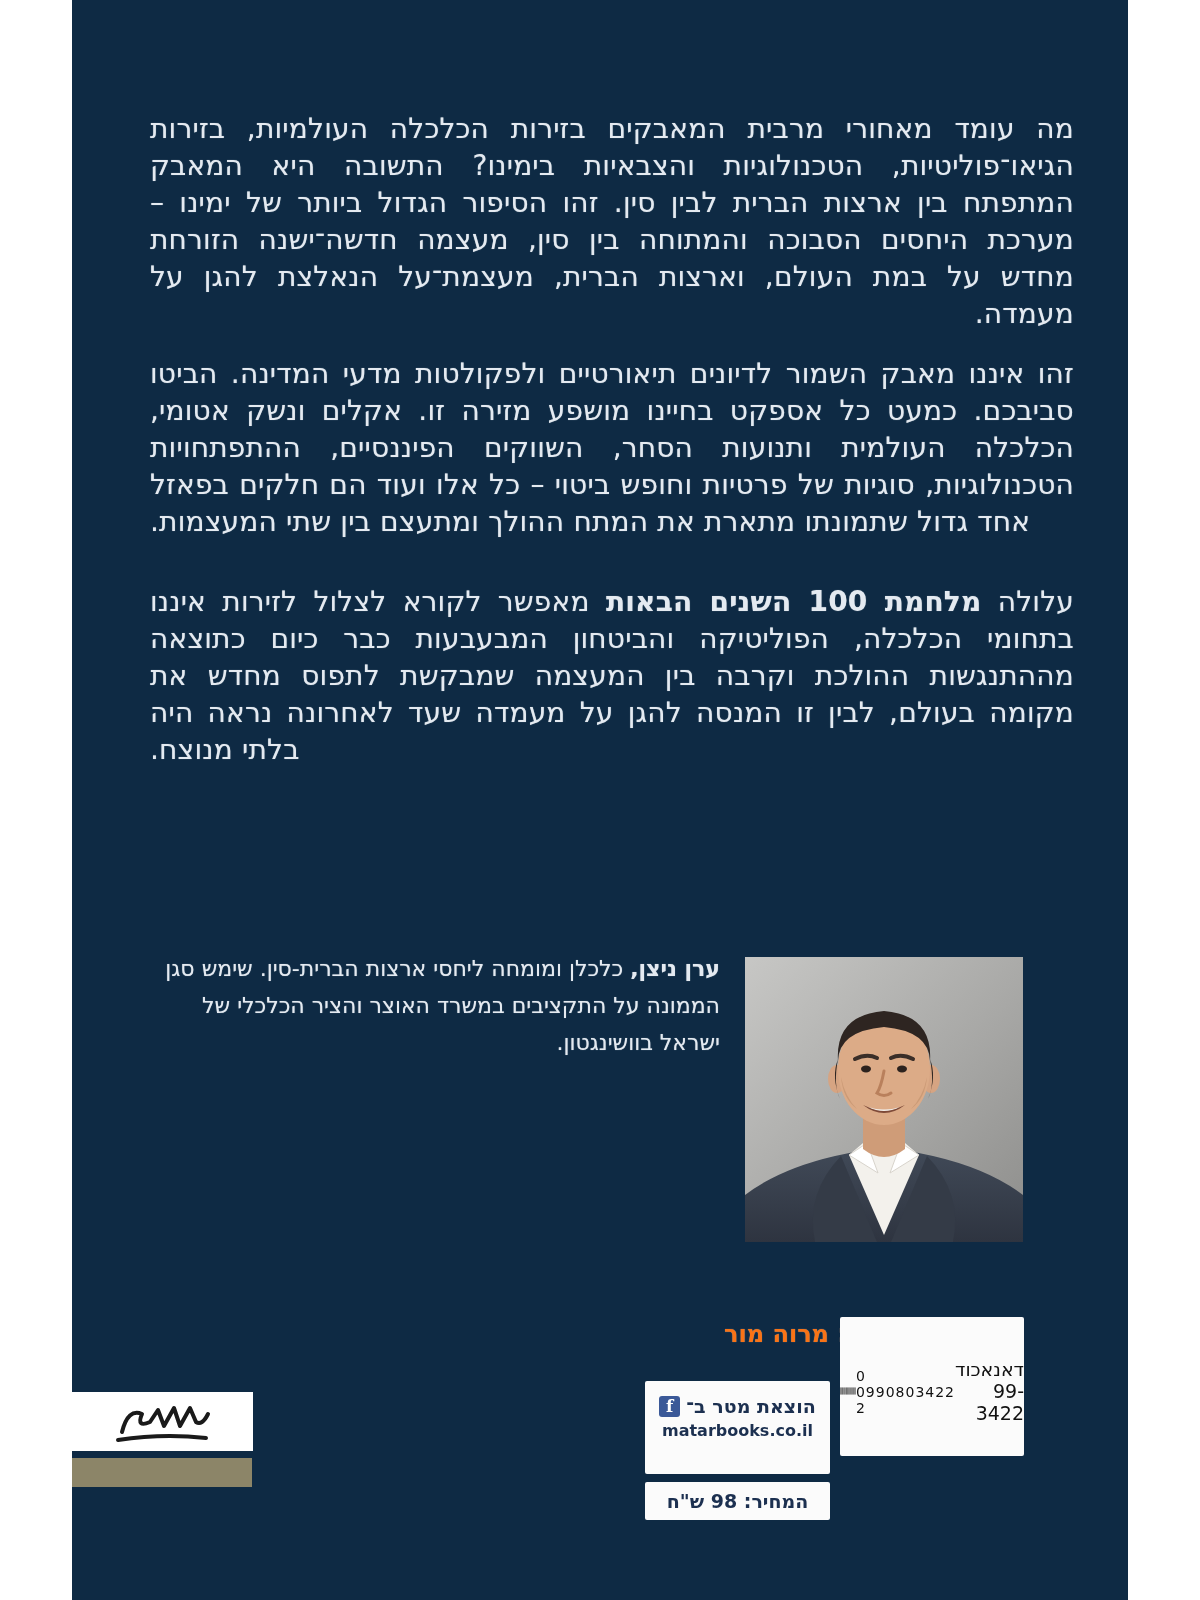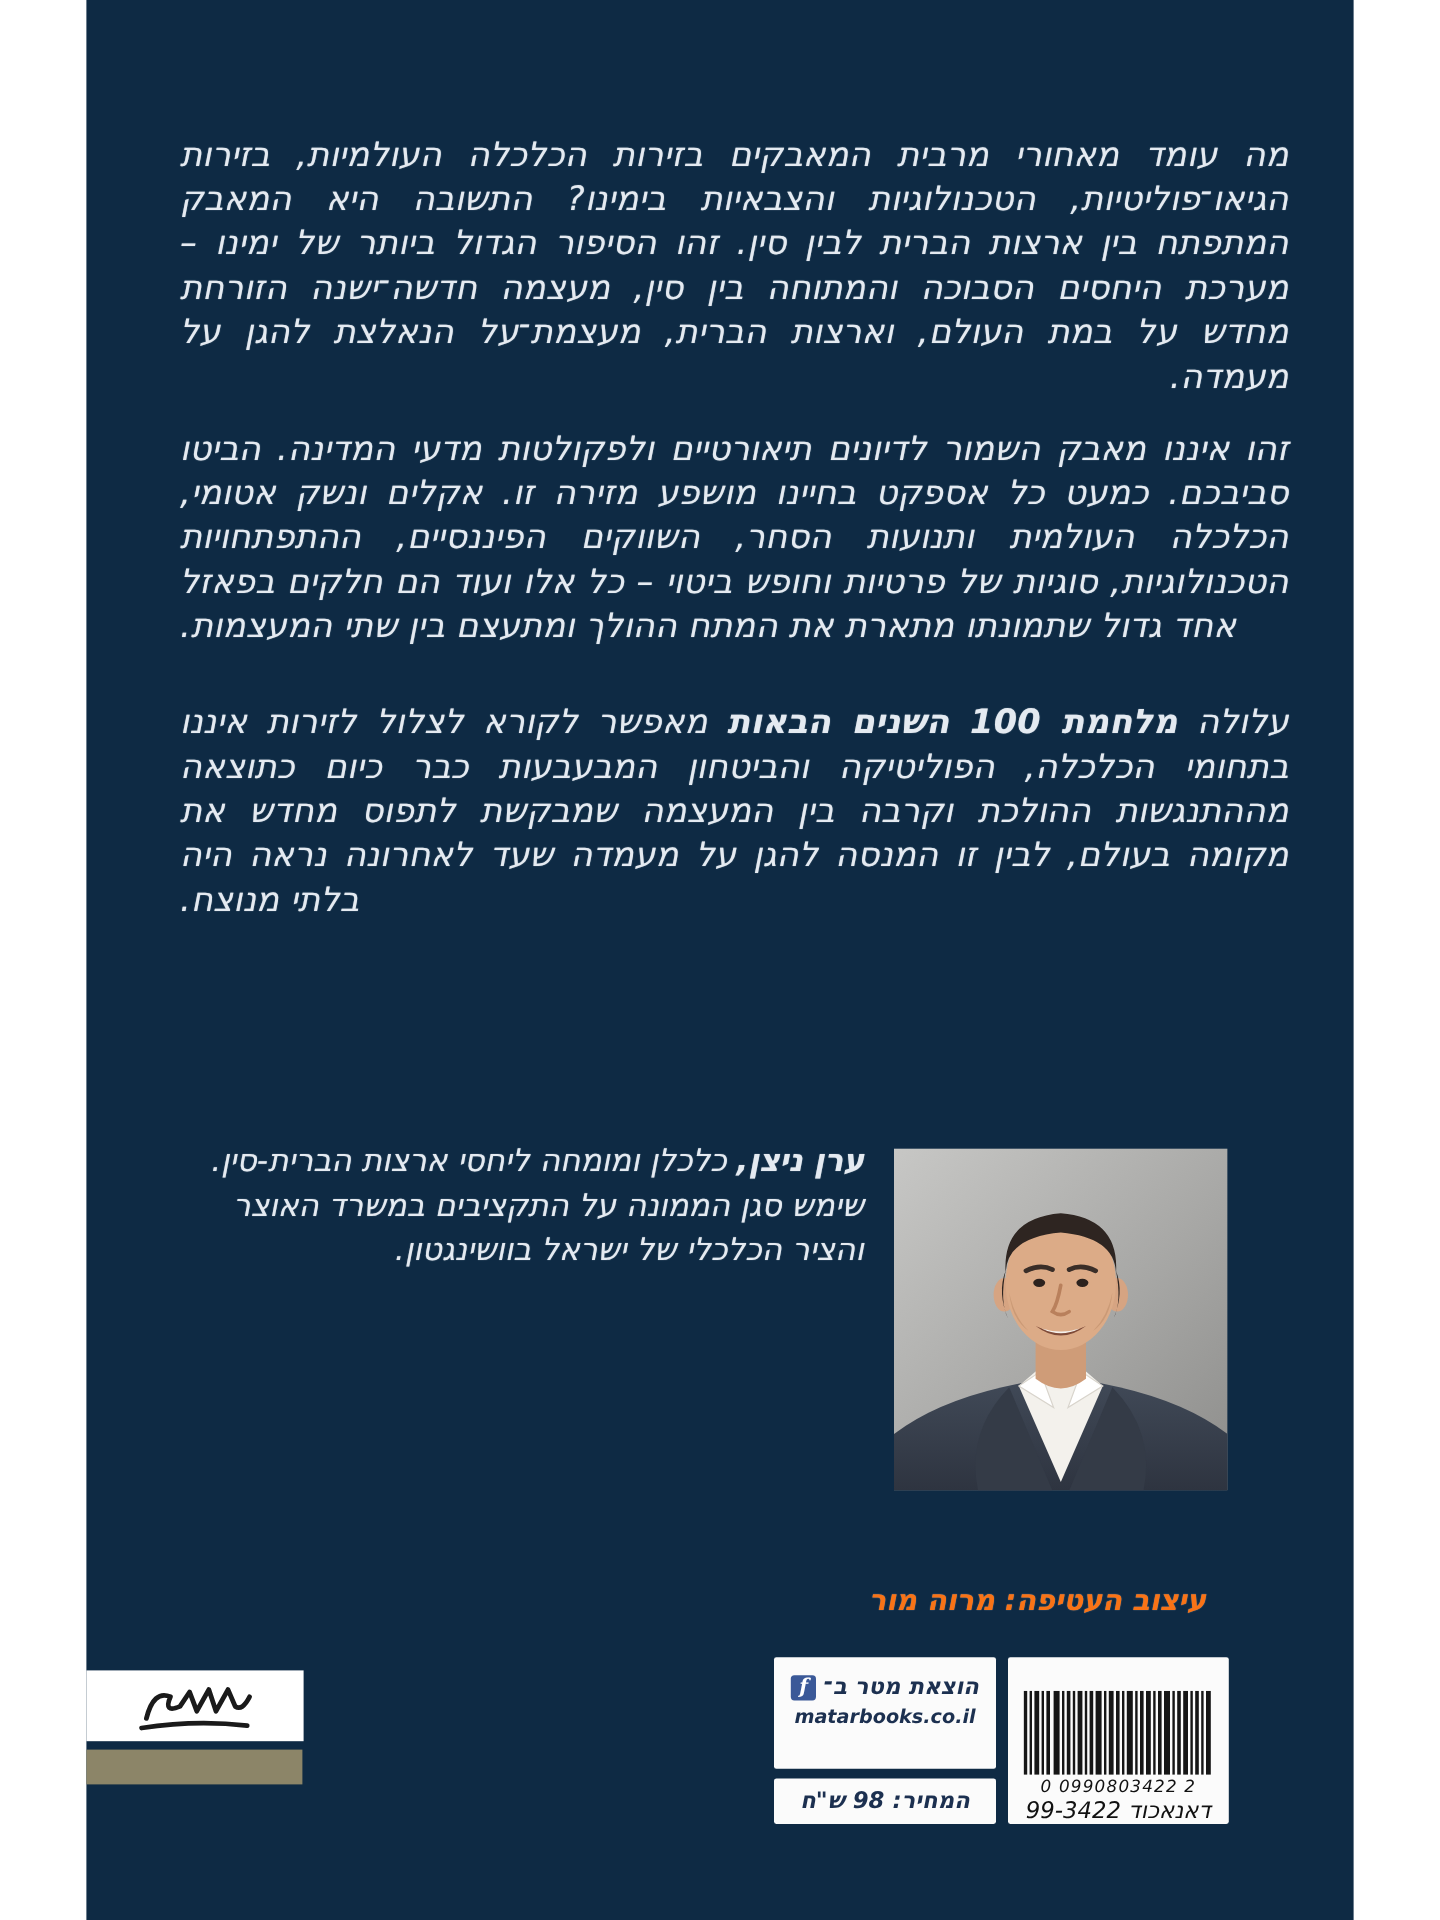--- a/index.html
+++ b/index.html
@@ -2,21 +2,20 @@
 <html lang="he"><head>
 <meta charset="utf-8">
 <style>
   html,body{margin:0;padding:0;background:#ffffff;}
   #page{
     position:relative;
     width:1140px;height:1600px;
     background:#ffffff;
     overflow:hidden;
     font-family:"DejaVu Sans", sans-serif;
-    font-style:italic;
   }
   #cover{
     position:absolute;left:72px;top:0;width:1056px;height:1600px;
     background:#0e2a44;
   }
   .body-text{
     position:absolute;left:78px;right:54px;
     direction:rtl;
     color:#e4eaf1;
     font-size:28px;line-height:37px;
@@ -24,21 +23,21 @@
     text-shadow:0 0 1px rgba(228,234,241,.55);
     letter-spacing:.2px;
   }
   .last-right{text-align-last:right;}
   .last-left{text-align-last:left;margin-top:23px;}
   .last-center{text-align-last:center;}
   .book-title-inline{font-weight:bold;}
   #bio{
     position:absolute;left:78px;right:408px;top:950px;
     direction:rtl;text-align:right;
-    color:#e4eaf1;font-size:26px;line-height:37px;
+    color:#e4eaf1;font-size:22px;line-height:37px;
     text-shadow:0 0 1px rgba(228,234,241,.55);
   }
   #bio .bio-name{font-weight:bold;}
   #author-photo{
     position:absolute;left:673px;top:957px;width:278px;height:285px;
     display:block;
   }
   #design-credit{
     position:absolute;right:123px;top:1320px;
     direction:rtl;color:#f97316;
@@ -54,22 +53,22 @@
   #fb-box .line2{direction:ltr;font-size:16px;font-weight:bold;margin-top:4px;}
   #fb-icon{
     display:inline-block;width:21px;height:21px;border-radius:3px;
     background:#3b5998;color:#ffffff;font-weight:bold;
     font-size:17px;line-height:21px;text-align:center;
     font-family:"DejaVu Serif", serif;
   }
   #price-box{left:573px;top:1482px;width:185px;height:38px;
     display:flex;align-items:center;justify-content:center;
     font-size:19px;font-weight:bold;direction:rtl;}
-  #barcode-box{left:768px;top:1381px;width:184px;height:139px;
-    display:flex;flex-direction:column;align-items:center;justify-content:flex-end;
+  #barcode-box{left:768px;top:1317px;width:184px;height:139px;
+    display:flex;flex-direction:row;align-items:center;justify-content:flex-end;
     padding-top:8px;box-sizing:border-box;}
   #barcode-number{font-size:14px;color:#111;margin-top:2px;letter-spacing:1px;}
   #danacode{font-size:19px;color:#111;direction:rtl;margin-top:1px;}
   #logo-band{
     position:absolute;left:0;top:1392px;width:181px;height:59px;
     background:#ffffff;display:flex;align-items:center;justify-content:center;
   }
   #olive-band{
     position:absolute;left:0;top:1458px;width:180px;height:29px;
     background:#8c8568;

